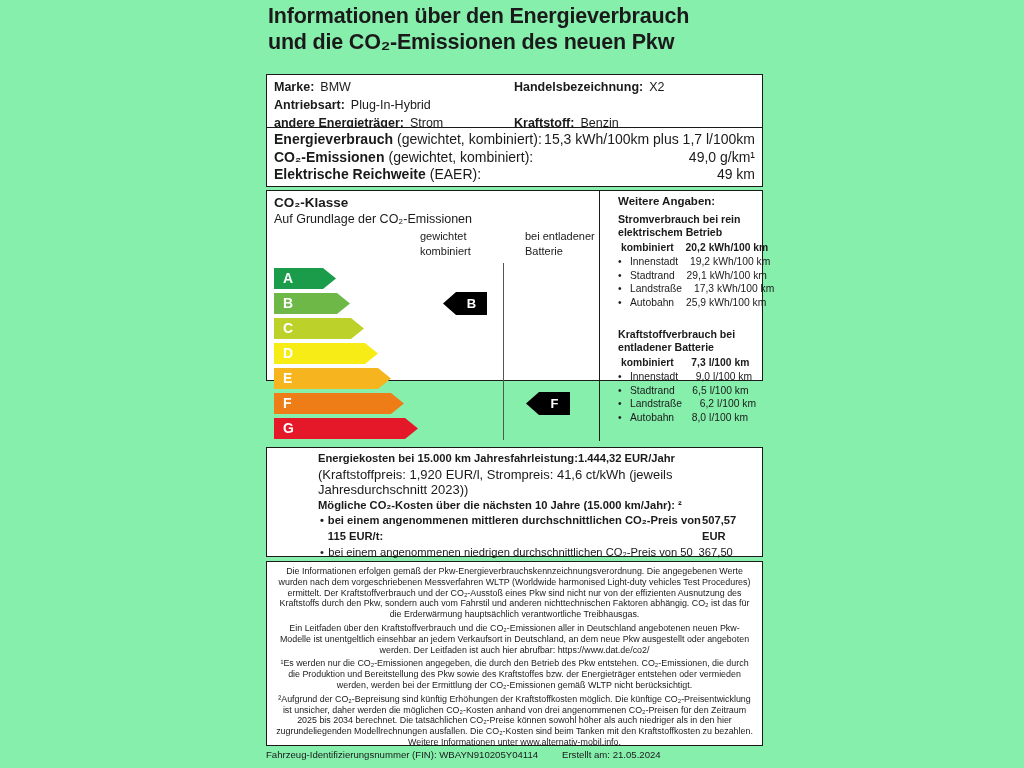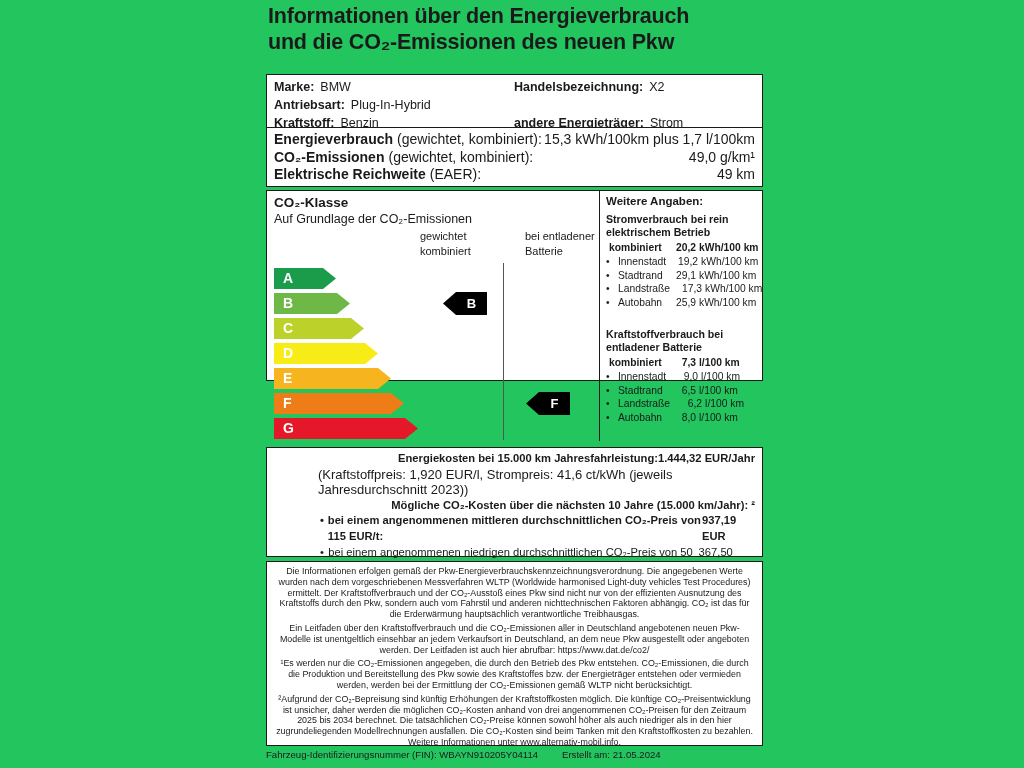--- a/index.html
+++ b/index.html
@@ -1,17 +1,17 @@
 <!DOCTYPE html>
 <html><head>
 <meta charset="utf-8">
 <style>
   * { margin:0; padding:0; box-sizing:border-box; }
   html,body { width:1024px; height:768px; background:#ffffff; font-family:"Liberation Sans", sans-serif; color:#1a1a1a; }
-  .page { position:relative; width:1024px; height:768px; background:#22c55e; overflow:hidden; }
+  .page { position:relative; width:1024px; height:768px; background:#86efac; overflow:hidden; }
   .sheet { position:absolute; left:266px; top:0; width:497px; height:768px; }
 
   .title { position:absolute; left:2px; top:3px; font-size:21.5px; font-weight:bold; line-height:26px; letter-spacing:-0.2px; }
 
   .box { position:absolute; left:0; width:497px; border:1.6px solid #1a1a1a; background:#fff; }
 
   
   .box1 { top:74px; height:61px; padding:3px 7px; font-size:12.5px; }
   .box1 .grid { display:grid; grid-template-columns:240px 1fr; line-height:18px; }
   .lbl { font-weight:bold; }
@@ -38,31 +38,31 @@
   .ca-d { top:152px; width:104px; background:#f8ec16; }
   .ca-e { top:177px; width:117px; background:#f6b41e; }
   .ca-f { top:202px; width:130px; background:#ee7d17; }
   .ca-g { top:227px; width:144px; background:#e51829; }
   .marker { position:absolute; width:44px; height:23px; background:#000; color:#fff; font-size:13px; font-weight:bold;
             line-height:23px; text-align:center; padding-left:13px;
             clip-path: polygon(13px 0, 100% 0, 100% 100%, 13px 100%, 0 50%); }
   .marker.weighted { left:176px; top:101px; }
   .marker.depleted { left:259px; top:201px; }
 
-  .side-panel { position:absolute; left:332px; top:0; width:165px; height:250px; border-left:1.6px solid #1a1a1a; padding:4px 5px 0 6px; }
+  .side-panel { position:absolute; left:332px; top:0; width:165px; height:250px; border-left:1.6px solid #1a1a1a; padding:4px 5px 0 18px; }
   .sp-head { font-size:11.5px; font-weight:bold; margin-bottom:6px; }
   .sp-title { font-size:10.6px; font-weight:bold; line-height:13px; margin-bottom:2px; }
   .sp-row { display:grid; grid-template-columns:9px 1fr 29px 60px; column-gap:3px; font-size:10.3px; line-height:13.8px; }
   .sp-row .v { text-align:right; }
   .sp-row.bold { font-weight:bold; }
   .sp-gap { height:18px; }
 
   
   .box4 { top:447px; height:110px; padding:3px 7px; font-size:11.2px; }
-  .box4 .row { display:flex; justify-content:flex-end; line-height:15.6px;padding-left:44px; }
+  .box4 .row { display:flex; justify-content:flex-start; line-height:15.6px;padding-left:44px; }
   .box4 .bold { font-weight:bold; }
   .box4 .note { font-size:13px; }
   .box4 .bullet-cell { display:flex; }
   .box4 .b-dot { width:11px; padding-left:2px; }
 
   
   .box5 { top:561px; height:185px; padding:4px 7px; font-size:8.9px; line-height:10.8px; overflow:hidden; }
   .box5 p { margin-bottom:3px;text-align:center; }
 
   .footer { position:absolute; left:0; top:749px; width:497px; font-size:9.6px; }
@@ -86,24 +86,24 @@
           <span class="lbl">Marke:</span><span class="val">BMW</span>
         </div>
         <div>
           <span class="lbl">Handelsbezeichnung:</span><span class="val">X2</span>
         </div>
         <div>
           <span class="lbl">Antriebsart:</span><span class="val">Plug-In-Hybrid</span>
         </div>
         <div></div>
         <div>
+          <span class="lbl">andere Energieträger:</span><span class="val">Strom</span>
+        </div>
+        <div>
           <span class="lbl">Kraftstoff:</span><span class="val">Benzin</span>
-        </div>
-        <div>
-          <span class="lbl">andere Energieträger:</span><span class="val">Strom</span>
         </div>
       </div>
     </div>
 
     <div class="box box2">
       <div class="row">
         <span><span class="lbl">Energieverbrauch</span><span class="sub">(gewichtet, kombiniert):</span></span>
         <span>15,3 kWh/100km plus 1,7 l/100km</span>
       </div>
       <div class="row">
@@ -228,21 +228,21 @@
         <span>(Kraftstoffpreis: 1,920 EUR/l, Strompreis: 41,6 ct/kWh (jeweils Jahresdurchschnitt 2023))</span>
       </div>
       <div class="row">
         <span class="bold">Mögliche CO₂-Kosten über die nächsten 10 Jahre (15.000 km/Jahr): ²</span>
       </div>
       <div class="row">
         <span class="bullet-cell bold">
             <span class="b-dot">•</span>
             <span>bei einem angenommenen mittleren durchschnittlichen CO₂-Preis von 115 EUR/t:</span>
           </span>
-        <span class="bold">937,19 EUR</span>
+        <span class="bold">507,57 EUR</span>
       </div>
       <div class="row">
         <span class="bullet-cell">
             <span class="b-dot">•</span>
             <span>bei einem angenommenen niedrigen durchschnittlichen CO₂-Preis von 50 EUR/t:</span>
           </span>
         <span>367,50 EUR</span>
       </div>
       <div class="row">
         <span class="bullet-cell">

